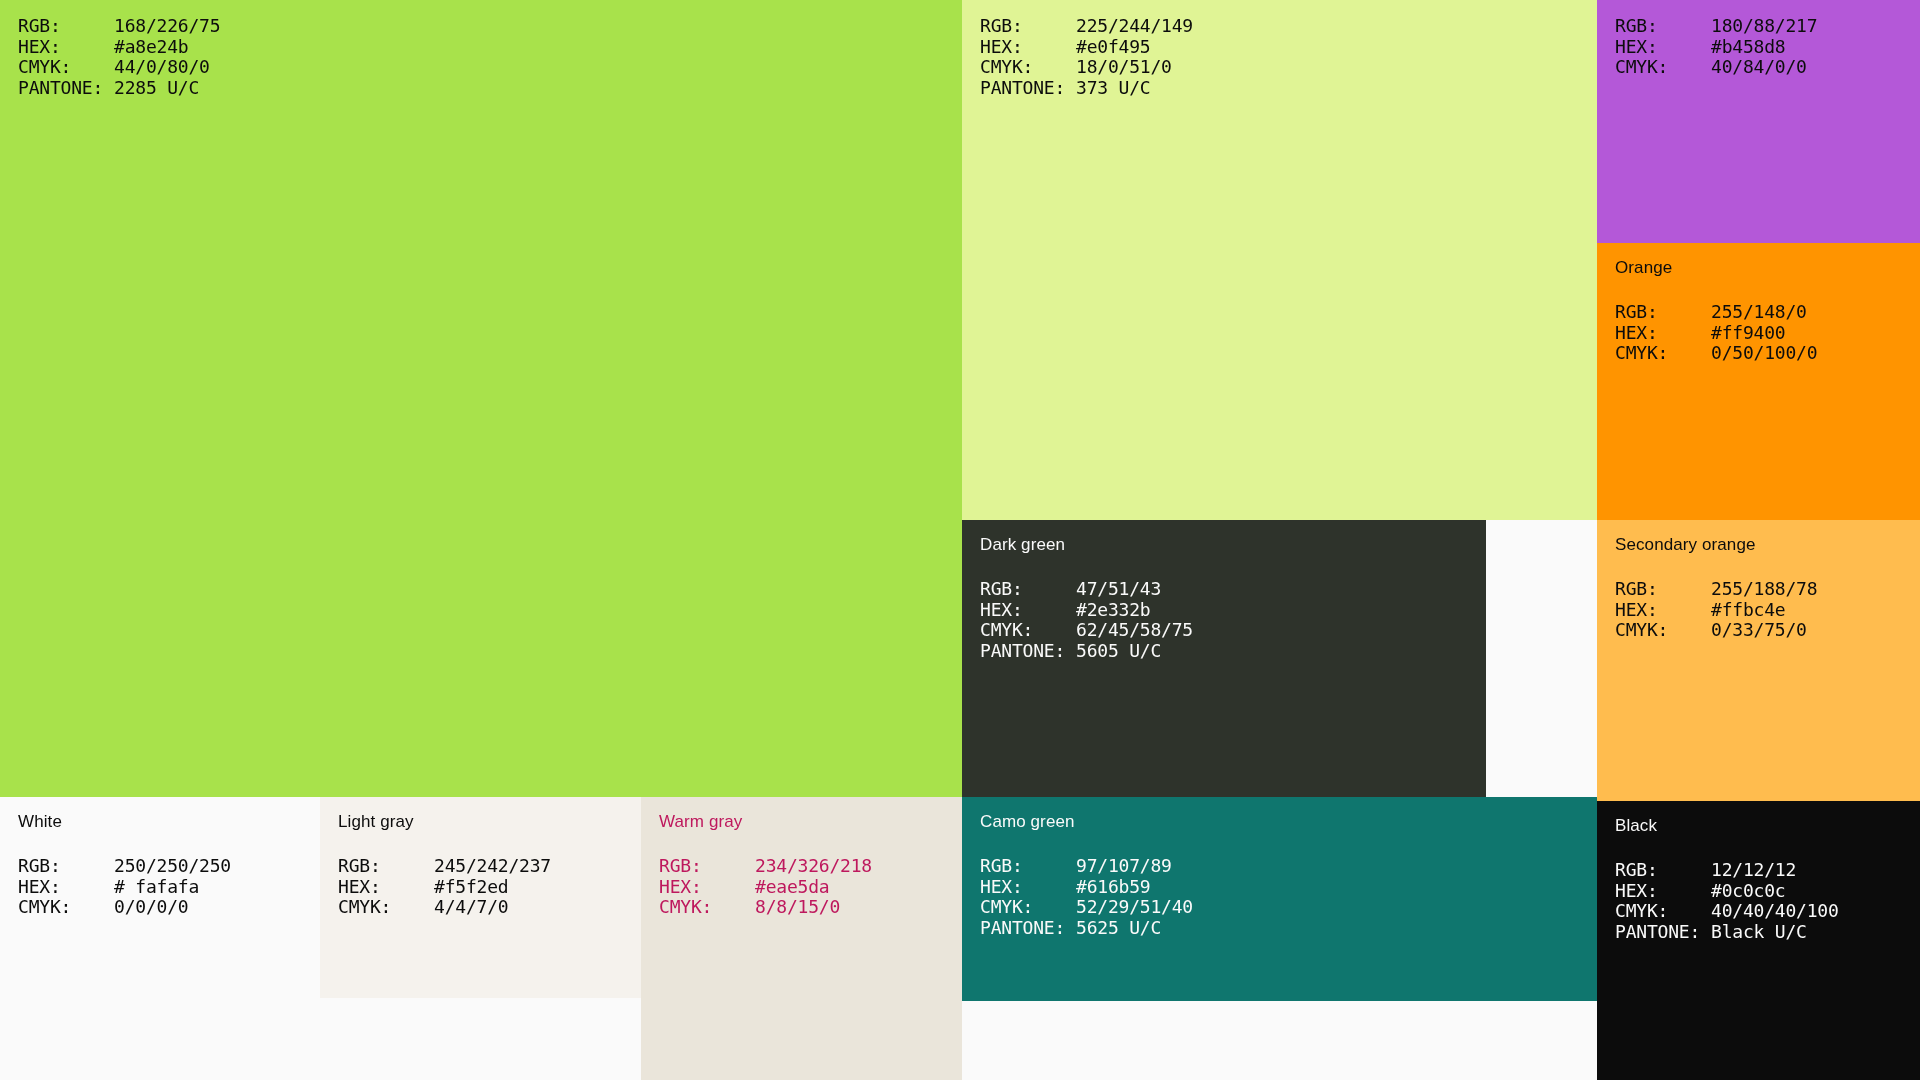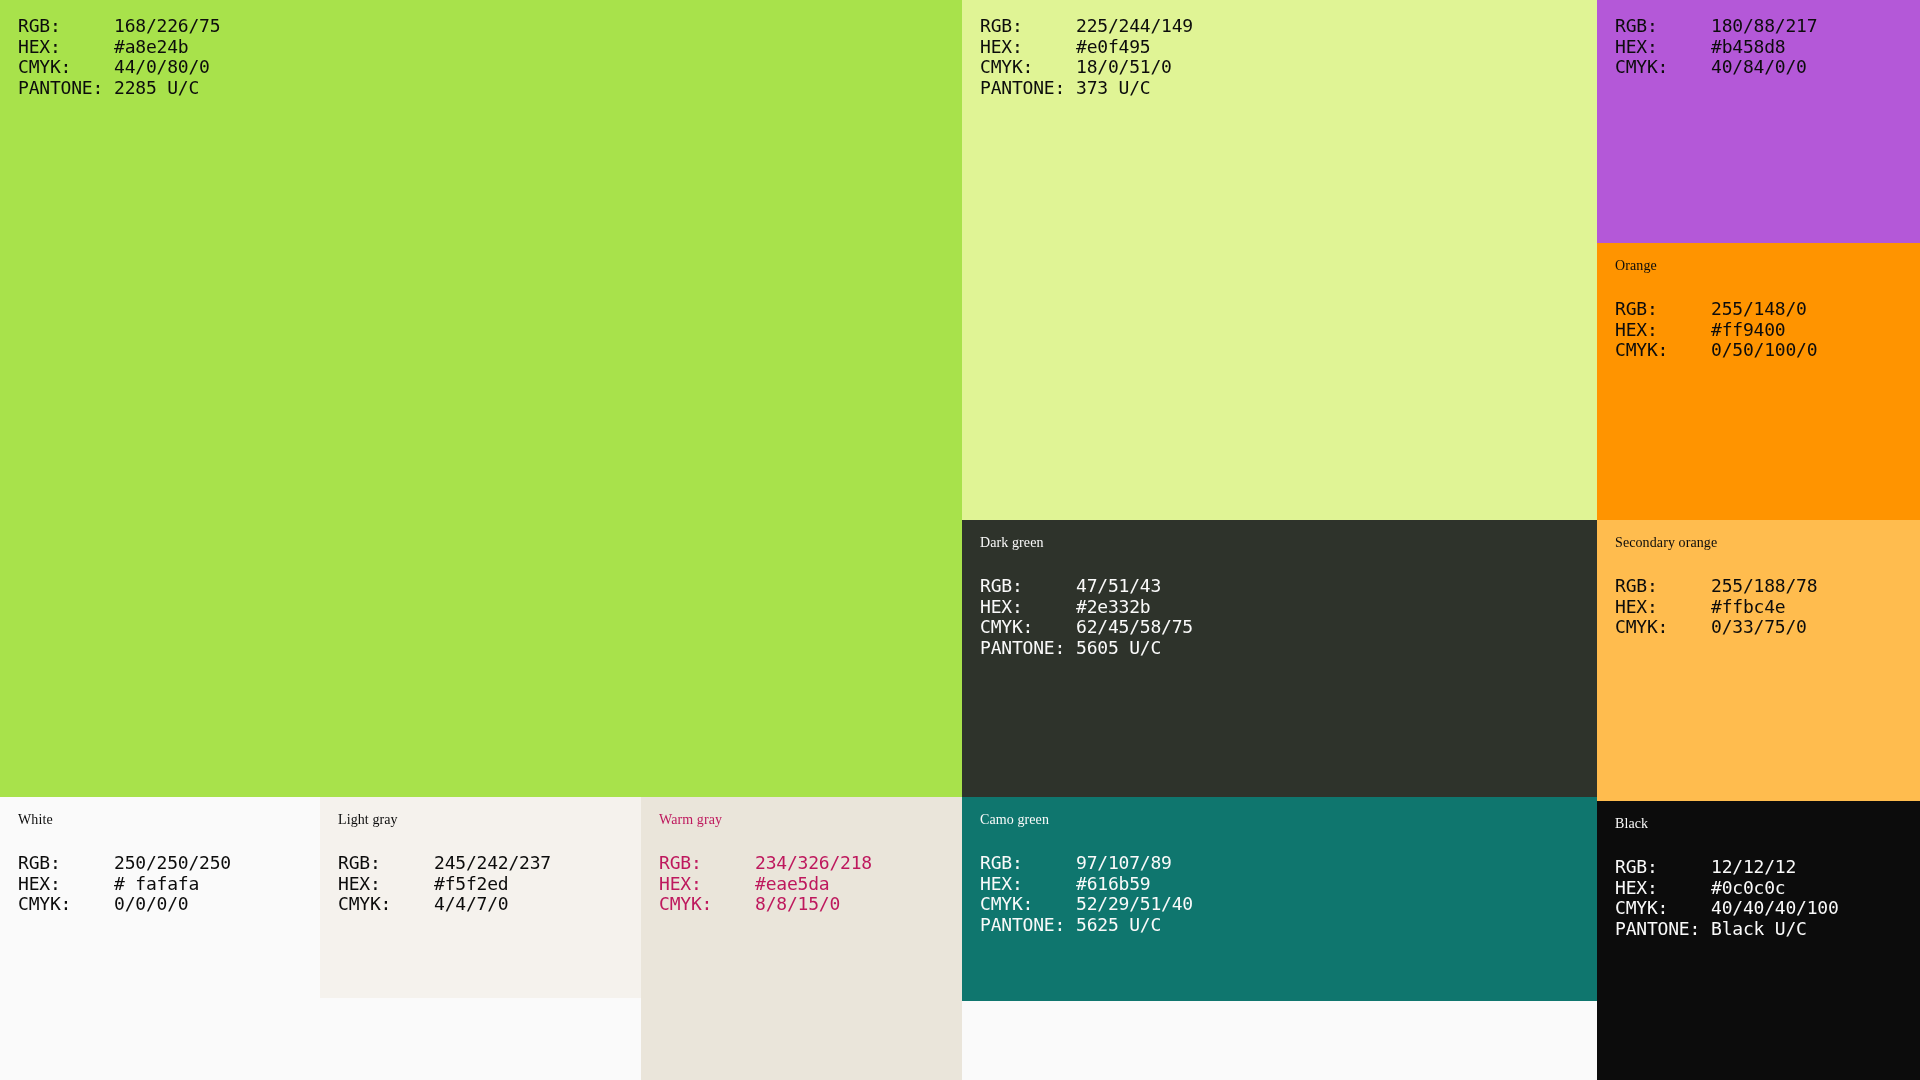--- a/index.html
+++ b/index.html
@@ -25,22 +25,22 @@
   }
 
   .swatch-inner {
     position: absolute;
     left: 18px;
     top: 16px;
     right: 8px;
   }
 
   .swatch-name {
-    font-family: Liberation Serif, serif;
-    font-size: 14px;
+    font-family: Liberation Sans, sans-serif;
+    font-size: 17px;
     font-weight: 500;
     letter-spacing: 0.1px;
     line-height: 1;
     margin: 0 0 26px 0;
     white-space: nowrap;
   }
 
   .specs {
     display: block;
   }
@@ -141,21 +141,21 @@
             <span class="spec-label">HEX:</span>
             <span class="spec-value">#ff9400</span>
           </div>
           <div class="spec-row">
             <span class="spec-label">CMYK:</span>
             <span class="spec-value">0/50/100/0</span>
           </div>
         </div>
       </div>
     </div>
-    <div class="swatch" style="left: 962px; top: 520px; width: 635px; height: 277px; background: rgb(46, 51, 43); color: rgb(250, 250, 250);">
+    <div class="swatch" style="left: 962px; top: 520px; width: 524px; height: 277px; background: rgb(46, 51, 43); color: rgb(250, 250, 250);">
       <div class="swatch-inner">
         <div class="swatch-name">Dark green</div>
         <div class="specs">
           <div class="spec-row">
             <span class="spec-label">RGB:</span>
             <span class="spec-value">47/51/43</span>
           </div>
           <div class="spec-row">
             <span class="spec-label">HEX:</span>
             <span class="spec-value">#2e332b</span>

